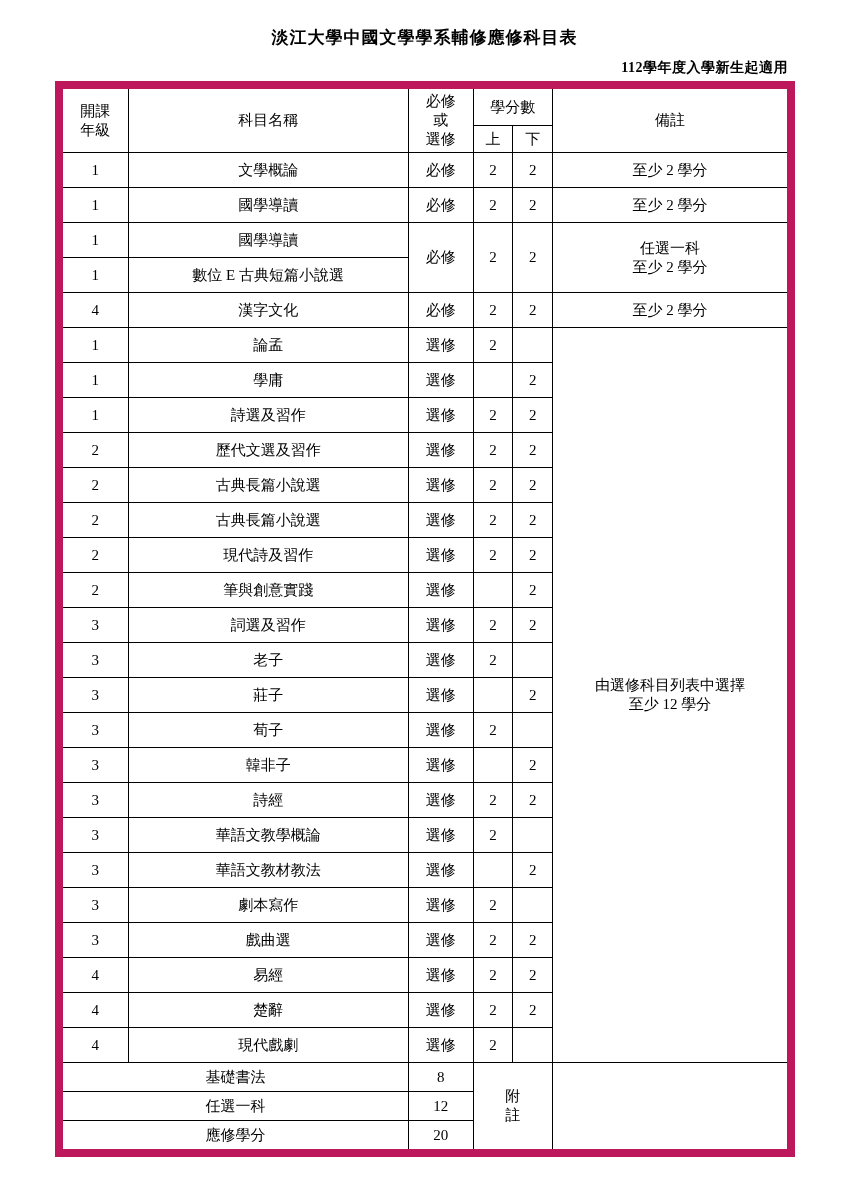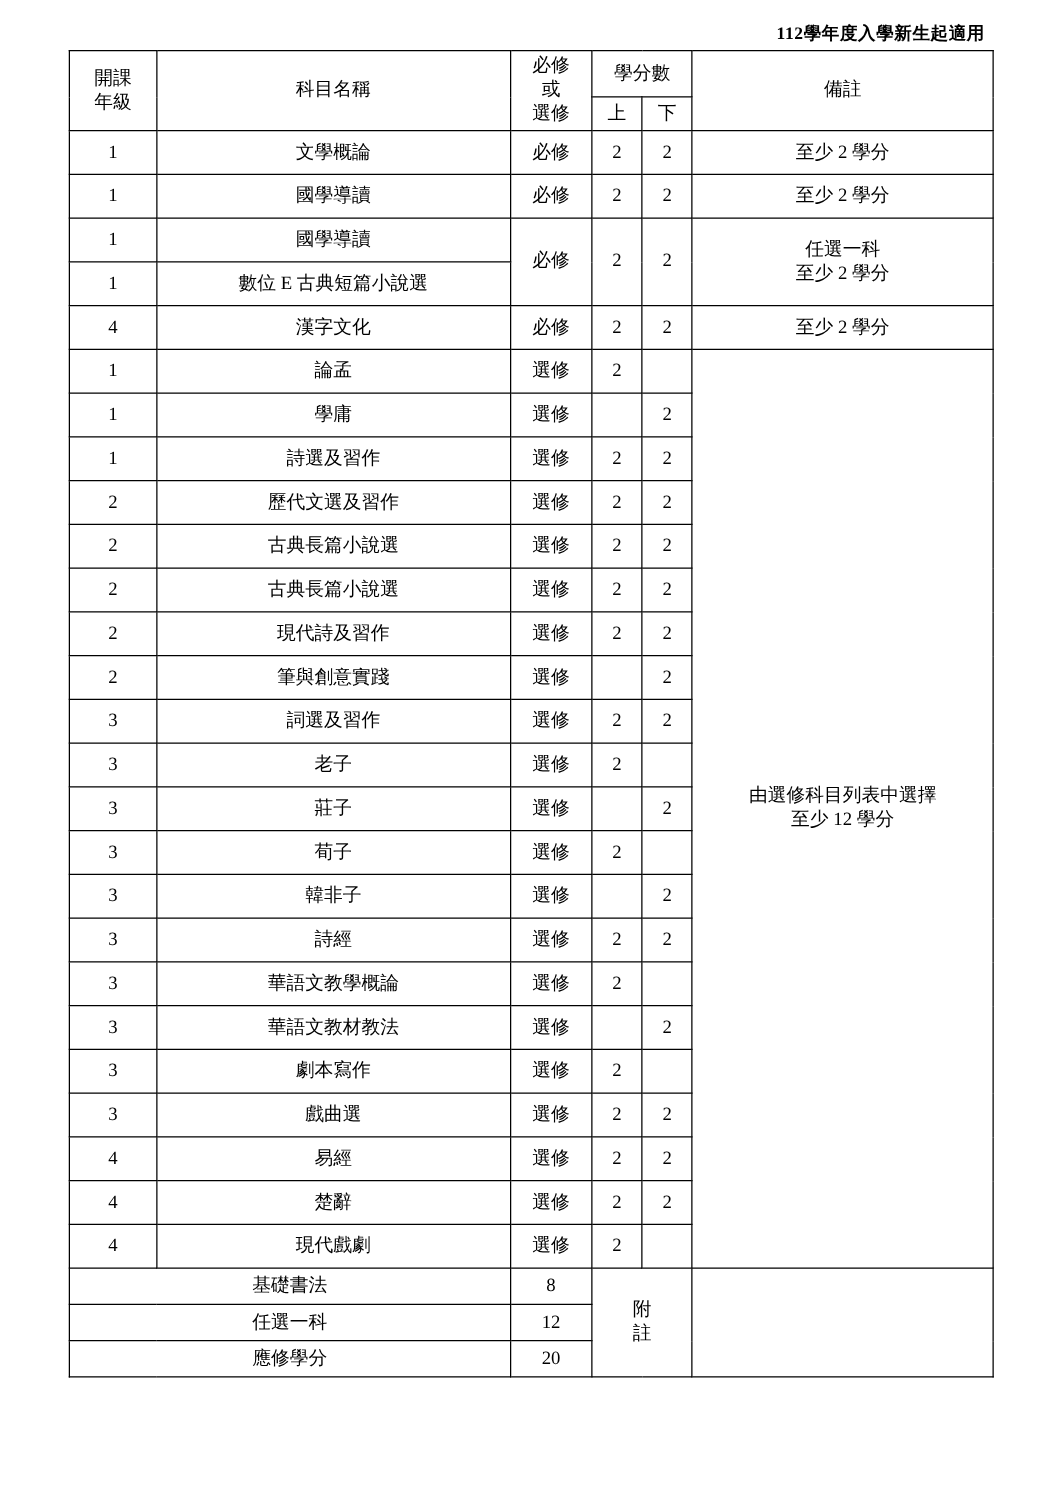--- a/index.html
+++ b/index.html
@@ -49,21 +49,21 @@
     border: 1px solid #000000;
     font-weight: normal;
     font-size: 15px;
     padding: 0;
     text-align: center;
     vertical-align: middle;
     line-height: 1.25;
   }
   
   table.course-table {
-    border: 1px solid #be185d;
+    border: 8px solid #be185d;
   }
   .col-grade  { width: 66px; }
   .col-name   { width: 268px; }
   .col-type   { width: 62px; }
   .col-sem    { width: 38px; }
   .col-note   { width: 228px; }
 
   th.head-cell {
     height: 36px;
     font-size: 15px;
@@ -108,20 +108,21 @@
     width: 38px;
   }
   .fn-inner { display: block; }
   .nowrap { white-space: nowrap; text-align: center; }
 </style>
 </head>
 <body>
 
 <div class="page">
 
+  <div class="doc-title">淡江大學中國文學學系輔修應修科目表</div>
   <div class="subtitle-row">112學年度入學新生起適用</div>
 
   <table class="course-table">
     <colgroup>
       <col class="col-grade">
       <col class="col-name">
       <col class="col-type">
       <col class="col-sem">
       <col class="col-sem">
       <col class="col-note">

